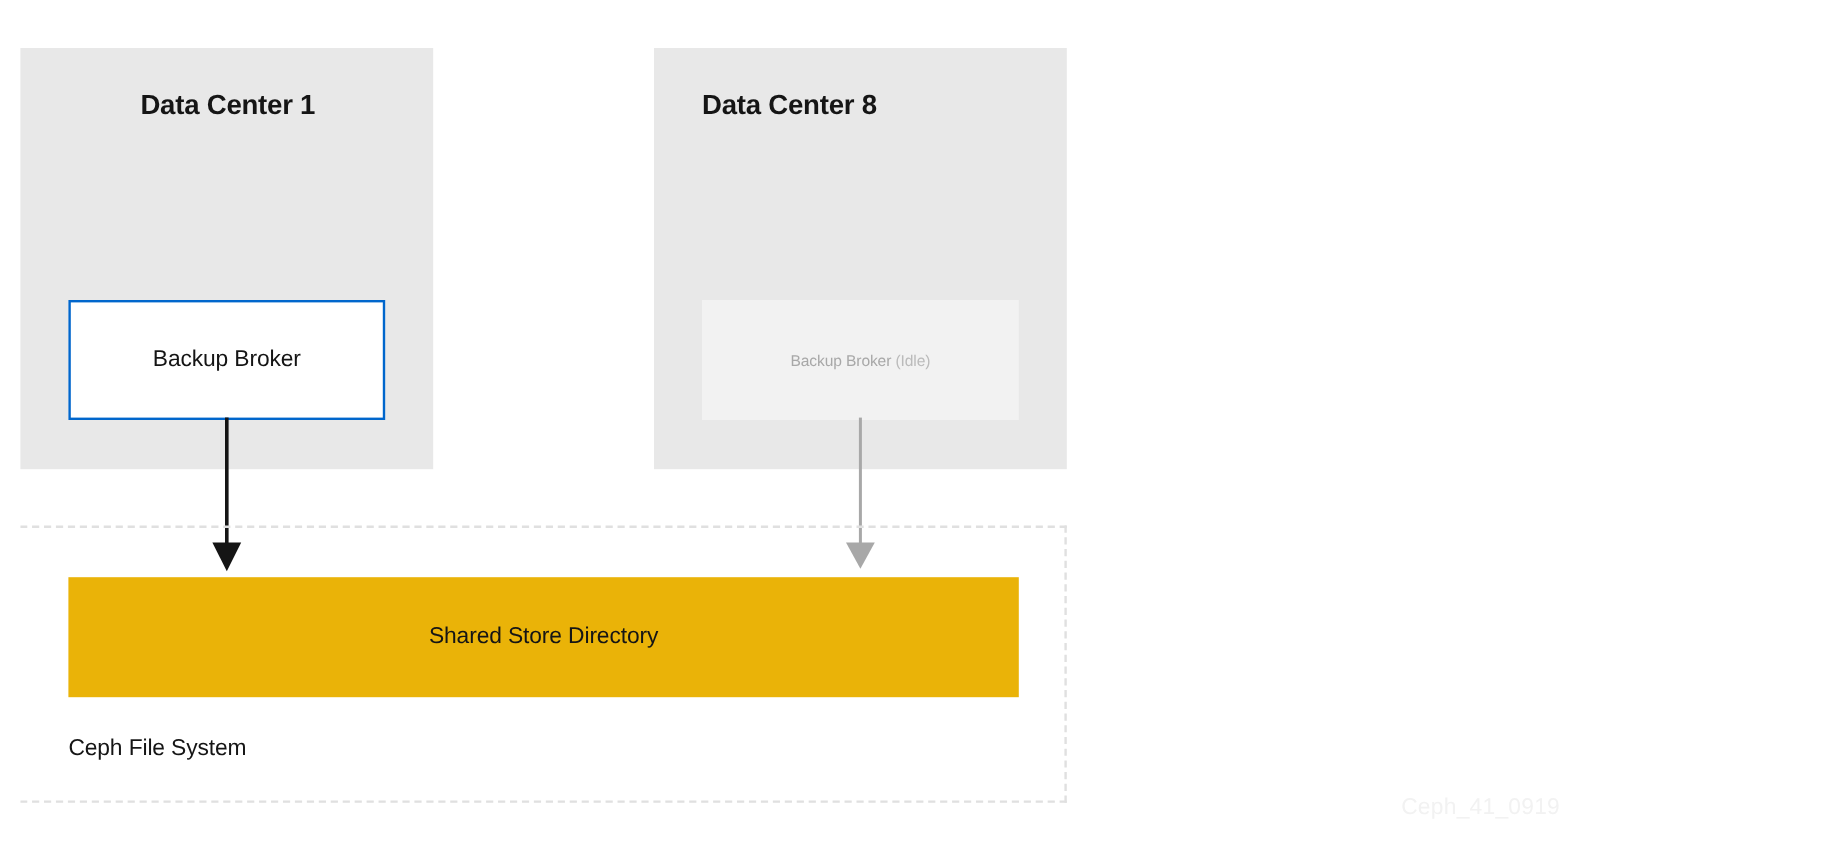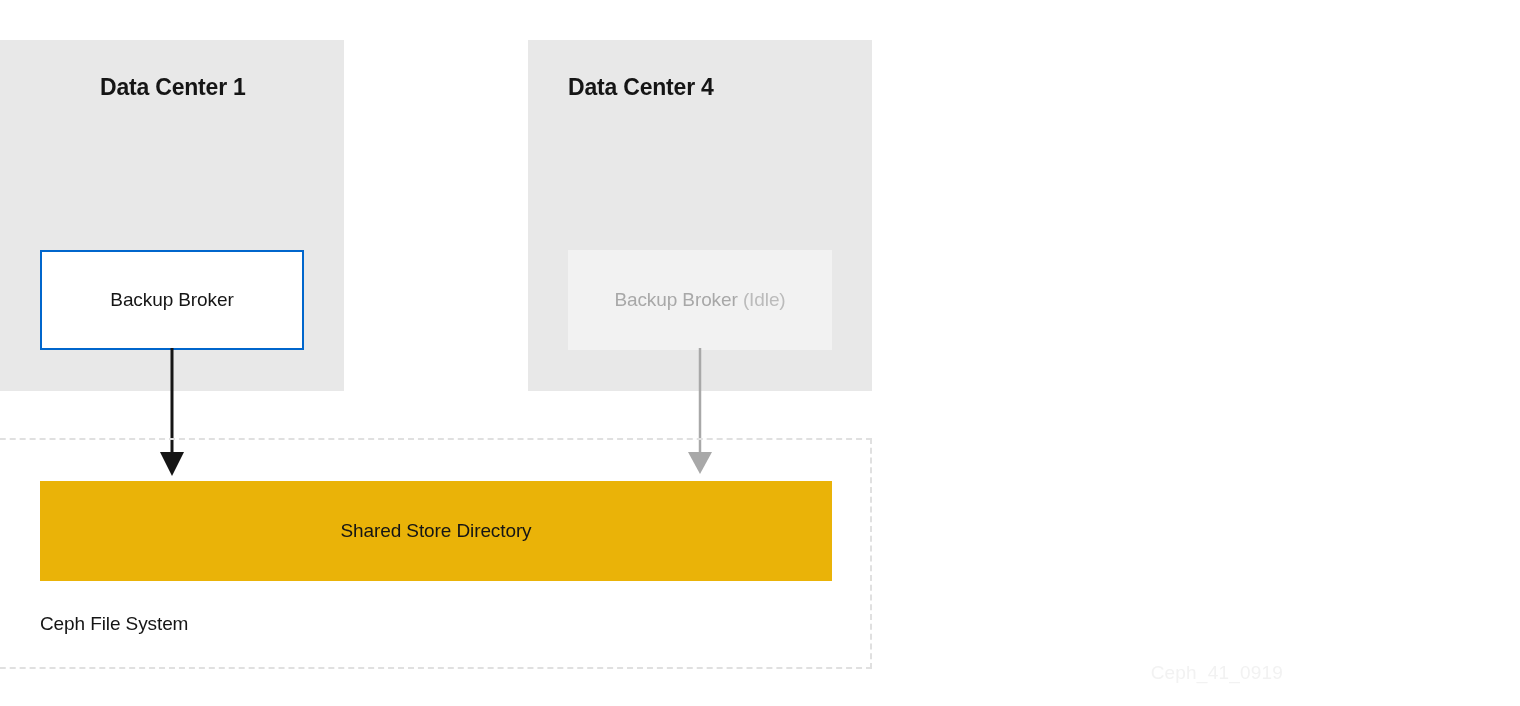--- a/index.html
+++ b/index.html
@@ -11,20 +11,21 @@
   body {
     font-family: "Liberation Sans", "DejaVu Sans", sans-serif;
     -webkit-font-smoothing: antialiased;
   }
   #canvas {
     position: relative;
     width: 1289px;
     height: 706px;
     background: #ffffff;
     overflow: hidden;
+    margin-left: 17px;
   }
 
   
   .dc-panel {
     position: absolute;
     background: #e8e8e8;
   }
   #dc1-panel { left: -60px; top: 40px;  width: 404px; height: 351px; }
   #dc2-panel { left: 528px; top: 40px;  width: 344px; height: 351px; }
 
@@ -61,21 +62,21 @@
   
   #idle-broker-box {
     position: absolute;
     left: 568px; top: 250px; width: 264px; height: 100px;
     background: #f2f2f2;
     display: flex;
     align-items: center;
     justify-content: center;
   }
   .idle-label {
-    font-size: 19px;
+    font-size: 13px;
     color: #a8a8a8;
     letter-spacing: -0.1px;
     white-space: nowrap;
   }
   .idle-label .idle-suffix { color: #bbbbbb; }
 
   
   .arrow-svg { position: absolute; overflow: visible; }
   #arrow-dc1 { left: 148px; top: 348px; }
   #arrow-dc2 { left: 676px; top: 348px; }
@@ -130,21 +131,21 @@
 
   <div id="dc1-panel" class="dc-panel"></div>
   <div id="dc1-title" class="dc-title">Data Center 1</div>
 
 
   <div id="backup-broker-box" class="broker-box">
     <span class="broker-label">Backup Broker</span>
   </div>
 
   <div id="dc2-panel" class="dc-panel"></div>
-  <div id="dc2-title" class="dc-title">Data Center 4</div>
+  <div id="dc2-title" class="dc-title">Data Center 8</div>
 
   <div id="idle-broker-box">
     <span class="idle-label"><span>Backup Broker</span><span class="idle-suffix"> (Idle)</span></span>
   </div>
 
   <svg id="arrow-dc1" class="arrow-svg" width="48" height="132" viewBox="0 0 48 132">
     <line x1="24" y1="0" x2="24" y2="112" stroke="#151515" stroke-width="3"></line>
     <polygon points="24,128 12,104 36,104" fill="#151515"></polygon>
   </svg>
 

